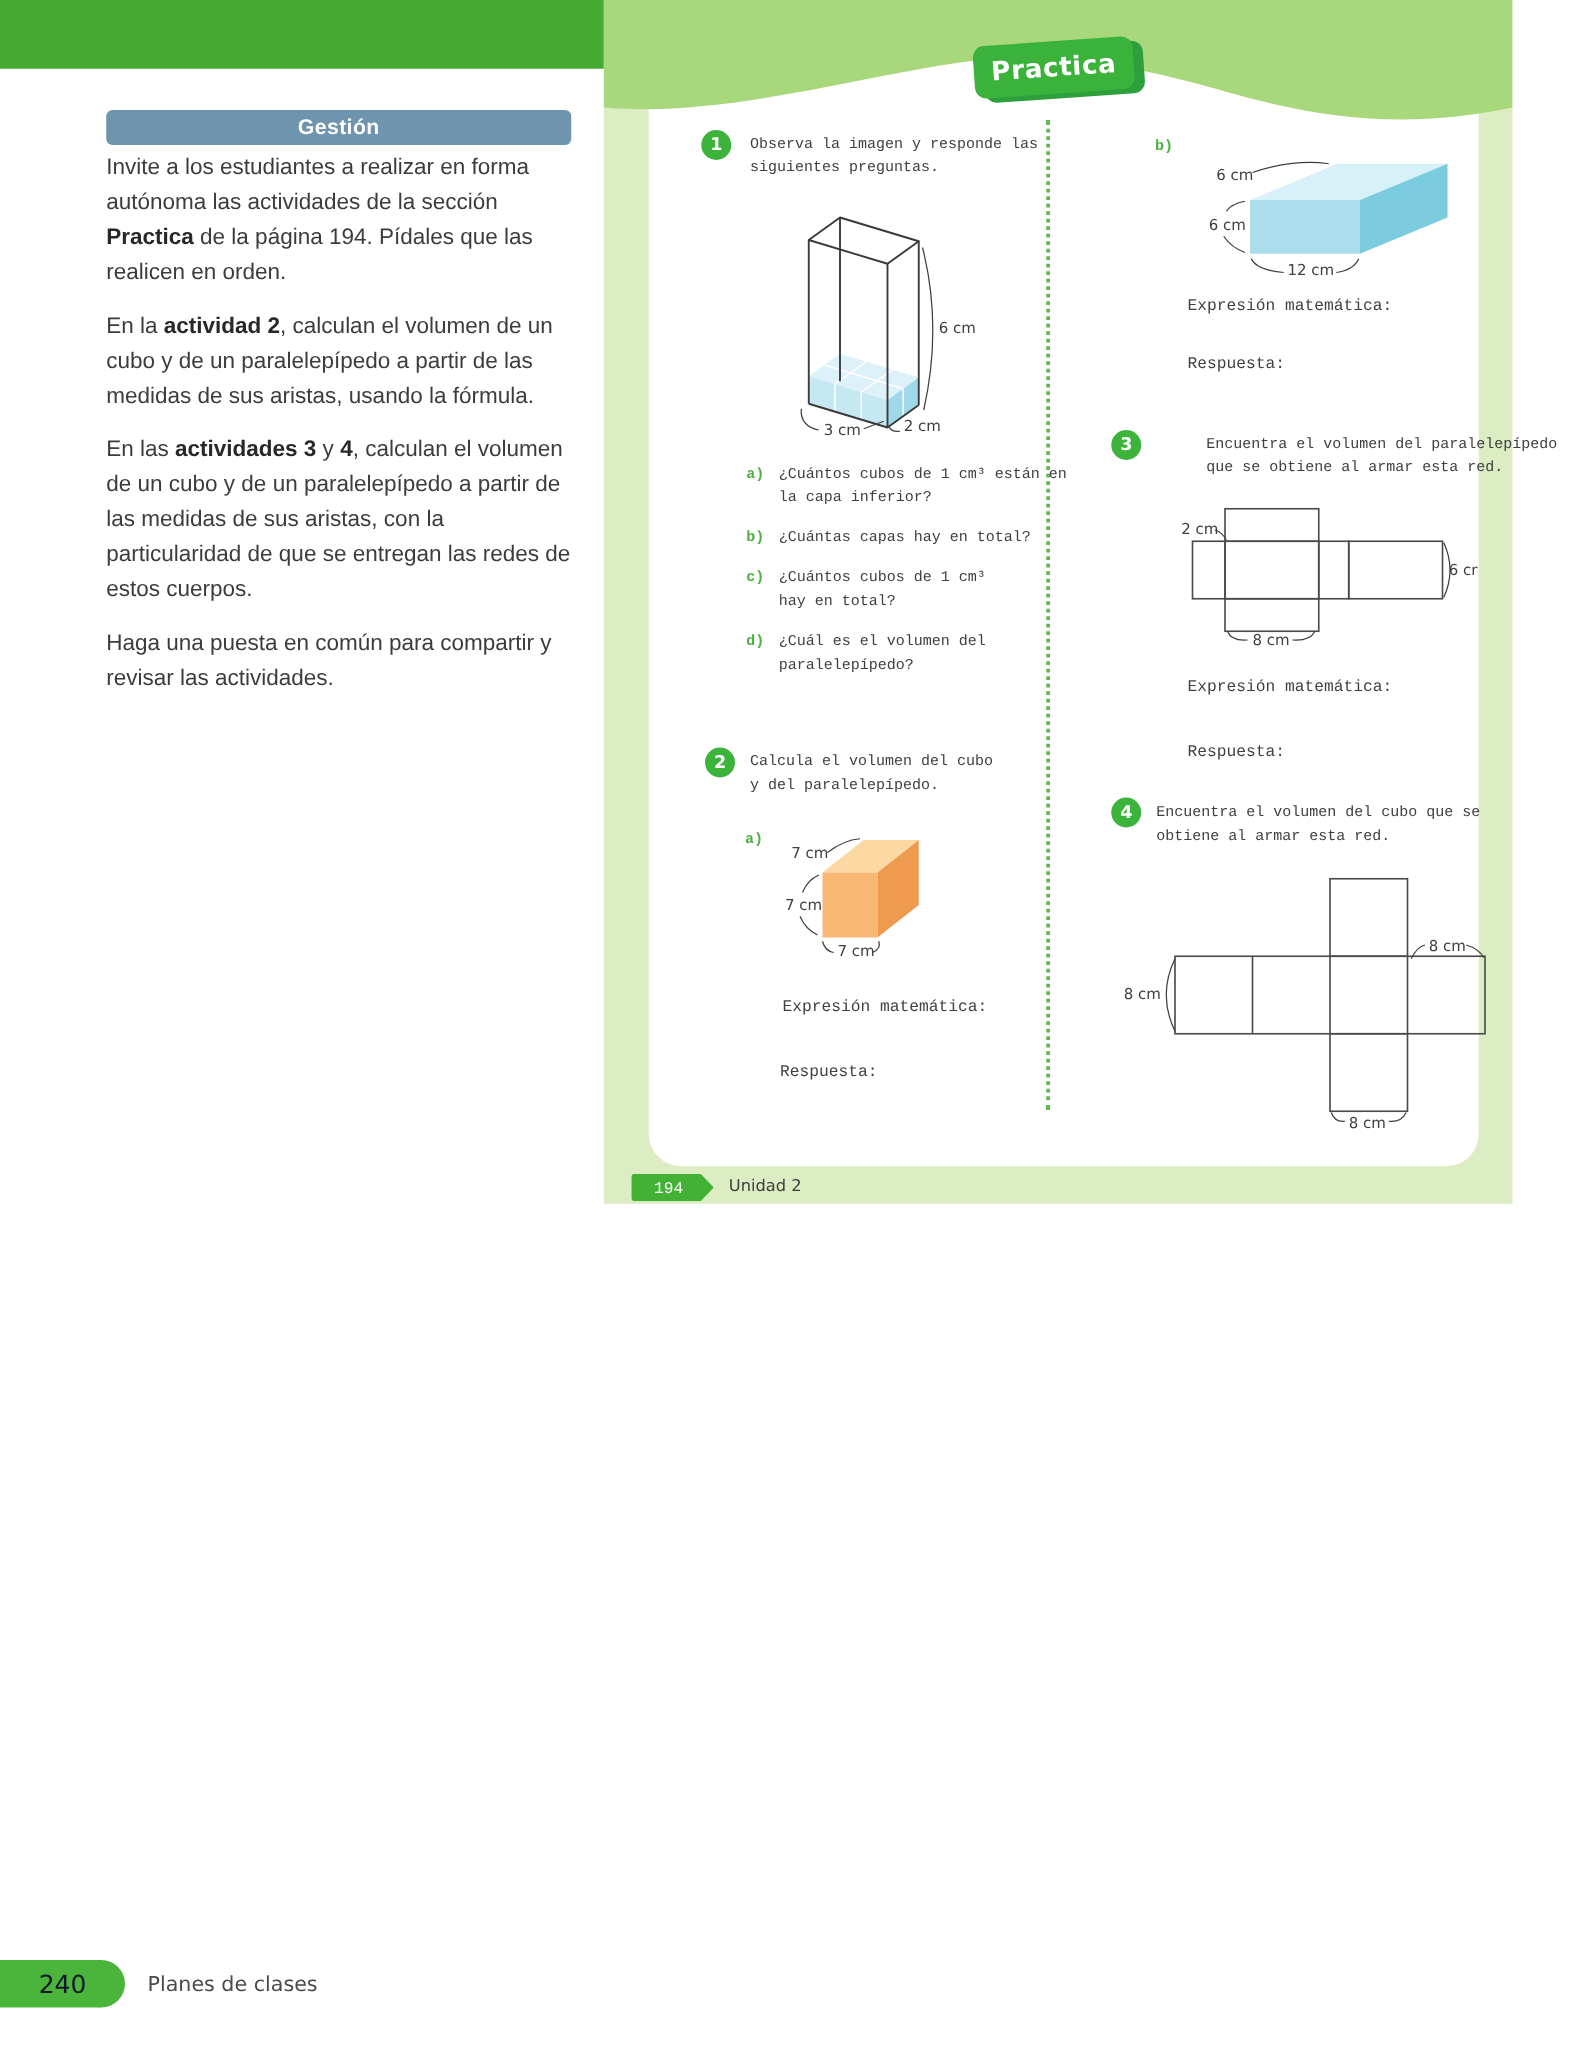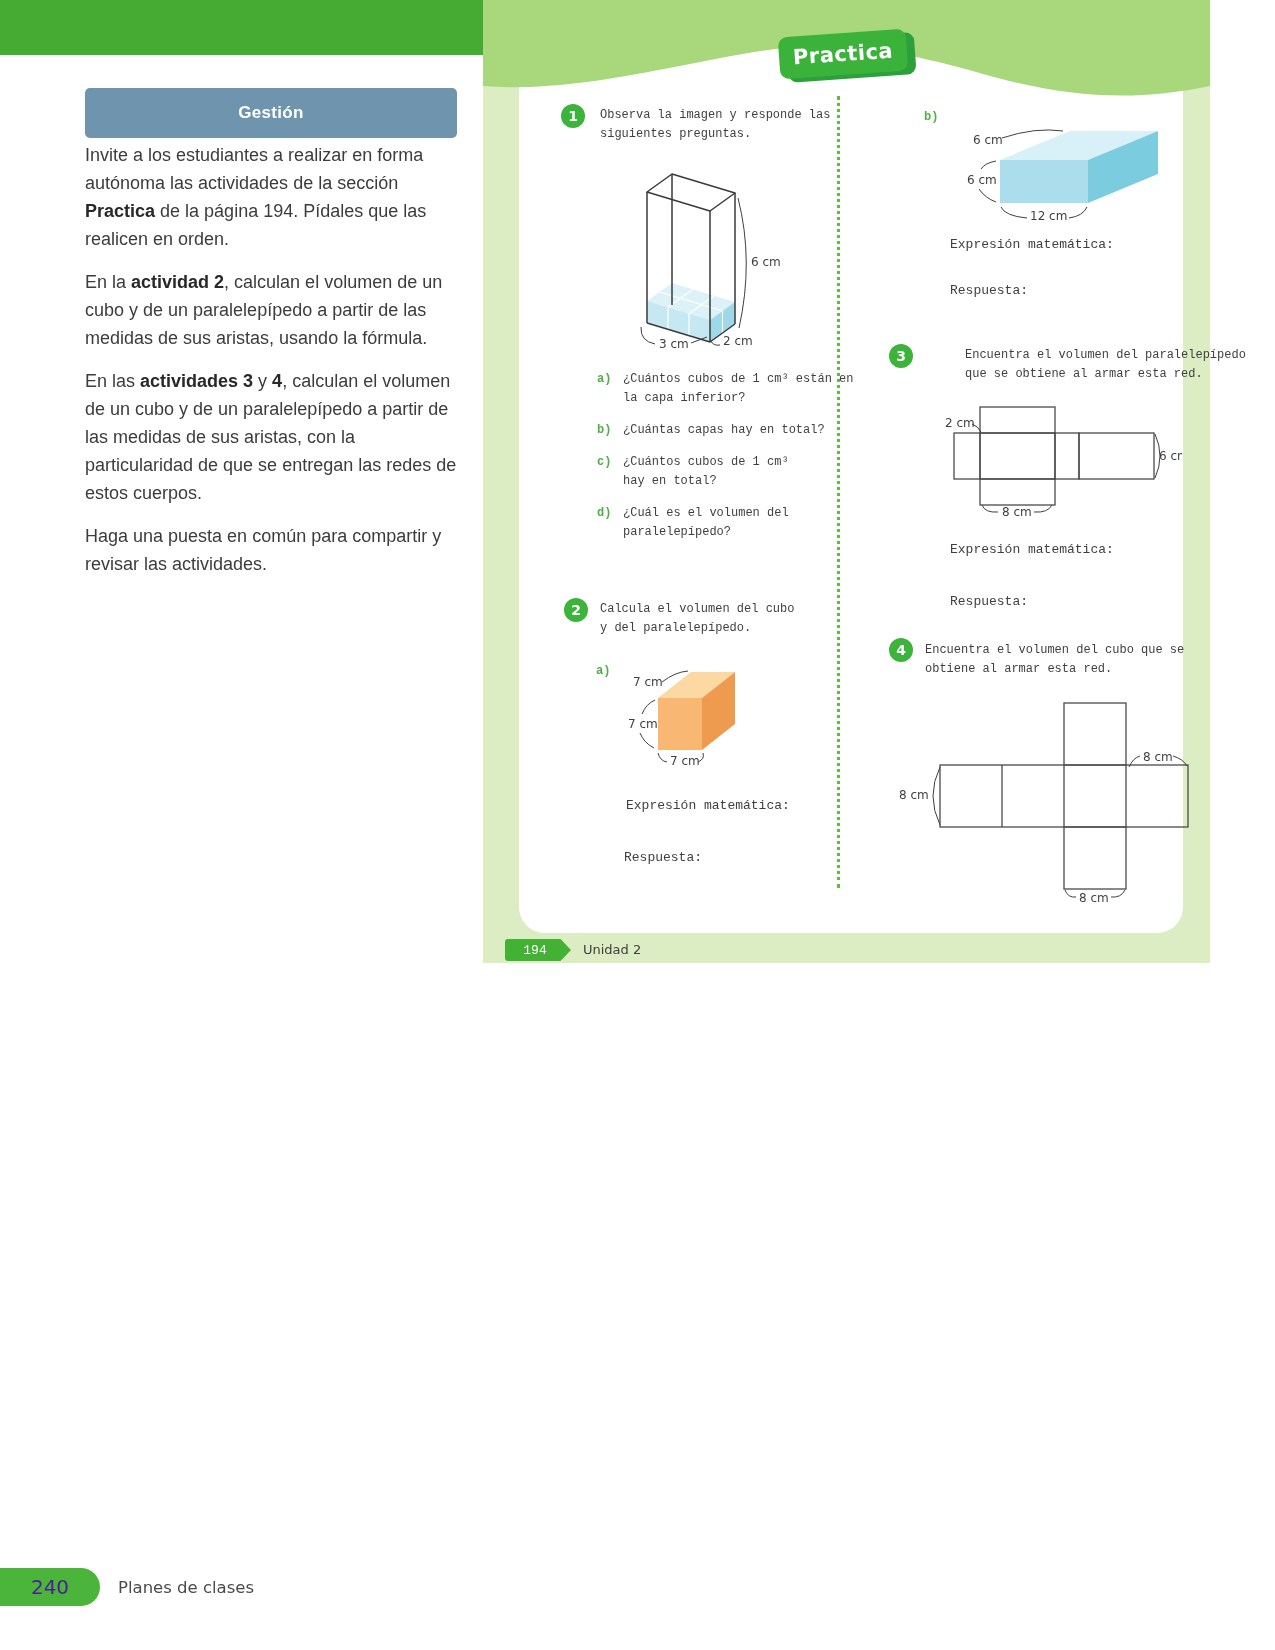--- a/index.html
+++ b/index.html
@@ -5,21 +5,21 @@
   html,body{margin:0;padding:0;background:#ffffff;}
   #page{position:relative;width:1275px;height:1650px;background:#fff;overflow:hidden;
         font-family:"Liberation Sans",sans-serif;}
 
   
   .topbar{position:absolute;left:0;top:0;width:498px;height:55px;background:#46ab33;}
 
   
   .sidebar{position:absolute;left:85px;top:88px;width:372px;}
   .gestion{background:#6f94ad;color:#fff;font-weight:bold;font-size:17px;
-           text-align:center;border-radius:5px;padding:15px 0;letter-spacing:.3px;}
+           text-align:center;border-radius:5px;padding:4px 0;letter-spacing:.3px;}
   .sidebody{margin-top:3px;font-size:18px;line-height:28px;color:#3c3c3c;}
   .sidebody p{margin:0 0 15px 0;}
   .sidebody b{color:#282828;}
 
   
   .panel{position:absolute;left:483px;top:0;width:727px;height:963px;background:#dcecc3;}
   .card{position:absolute;left:36px;top:30px;width:664px;height:903px;background:#fff;border-radius:26px;}
   .wave{position:absolute;left:0;top:0;width:727px;height:110px;}
   .badge{position:absolute;left:296px;top:33px;width:128px;height:42px;transform:rotate(-4deg);}
   .badge .sh{position:absolute;left:8px;top:4px;width:128px;height:42px;background:#2d9f3d;border-radius:9px;}
@@ -44,21 +44,21 @@
 
   
   .pgbadge{position:absolute;left:22px;top:939px;width:66px;height:22px;background:#43b234;color:#fff;
            font-family:Liberation Mono, monospace;font-size:13px;display:flex;align-items:center;justify-content:center;
            padding-right:6px;box-sizing:border-box;border-radius:3px 0 0 3px;
            clip-path:polygon(0 0,84% 0,100% 50%,84% 100%,0 100%);}
   .unidad{position:absolute;left:100px;top:942px;font-family:"DejaVu Sans",sans-serif;font-size:13px;color:#3f3f3f;}
 
   
   .footbadge{position:absolute;left:0;top:1568px;width:100px;height:38px;background:#4ab53a;
-             border-radius:0 19px 19px 0;color:#4c1d95;font-family:"DejaVu Sans",sans-serif;font-size:20px;
+             border-radius:0 19px 19px 0;color:#0f172a;font-family:"DejaVu Sans",sans-serif;font-size:20px;
              display:flex;align-items:center;justify-content:center;}
   .footlabel{position:absolute;left:118px;top:1578px;font-family:"DejaVu Sans",sans-serif;
              font-size:16.5px;color:#4a4a4a;}
 
   svg text{font-family:"DejaVu Sans",sans-serif;font-size:12px;fill:#3f3f3f;}
   .edge{stroke:#3a3a3a;stroke-width:1.5;fill:none;stroke-linejoin:round;}
   .thin{stroke:#3f3f3f;stroke-width:1;fill:none;}
   .grid{stroke:#ffffff;stroke-width:1.2;fill:none;}
   .netln{stroke:#4a4a4a;stroke-width:1.3;fill:none;}
 </style>

